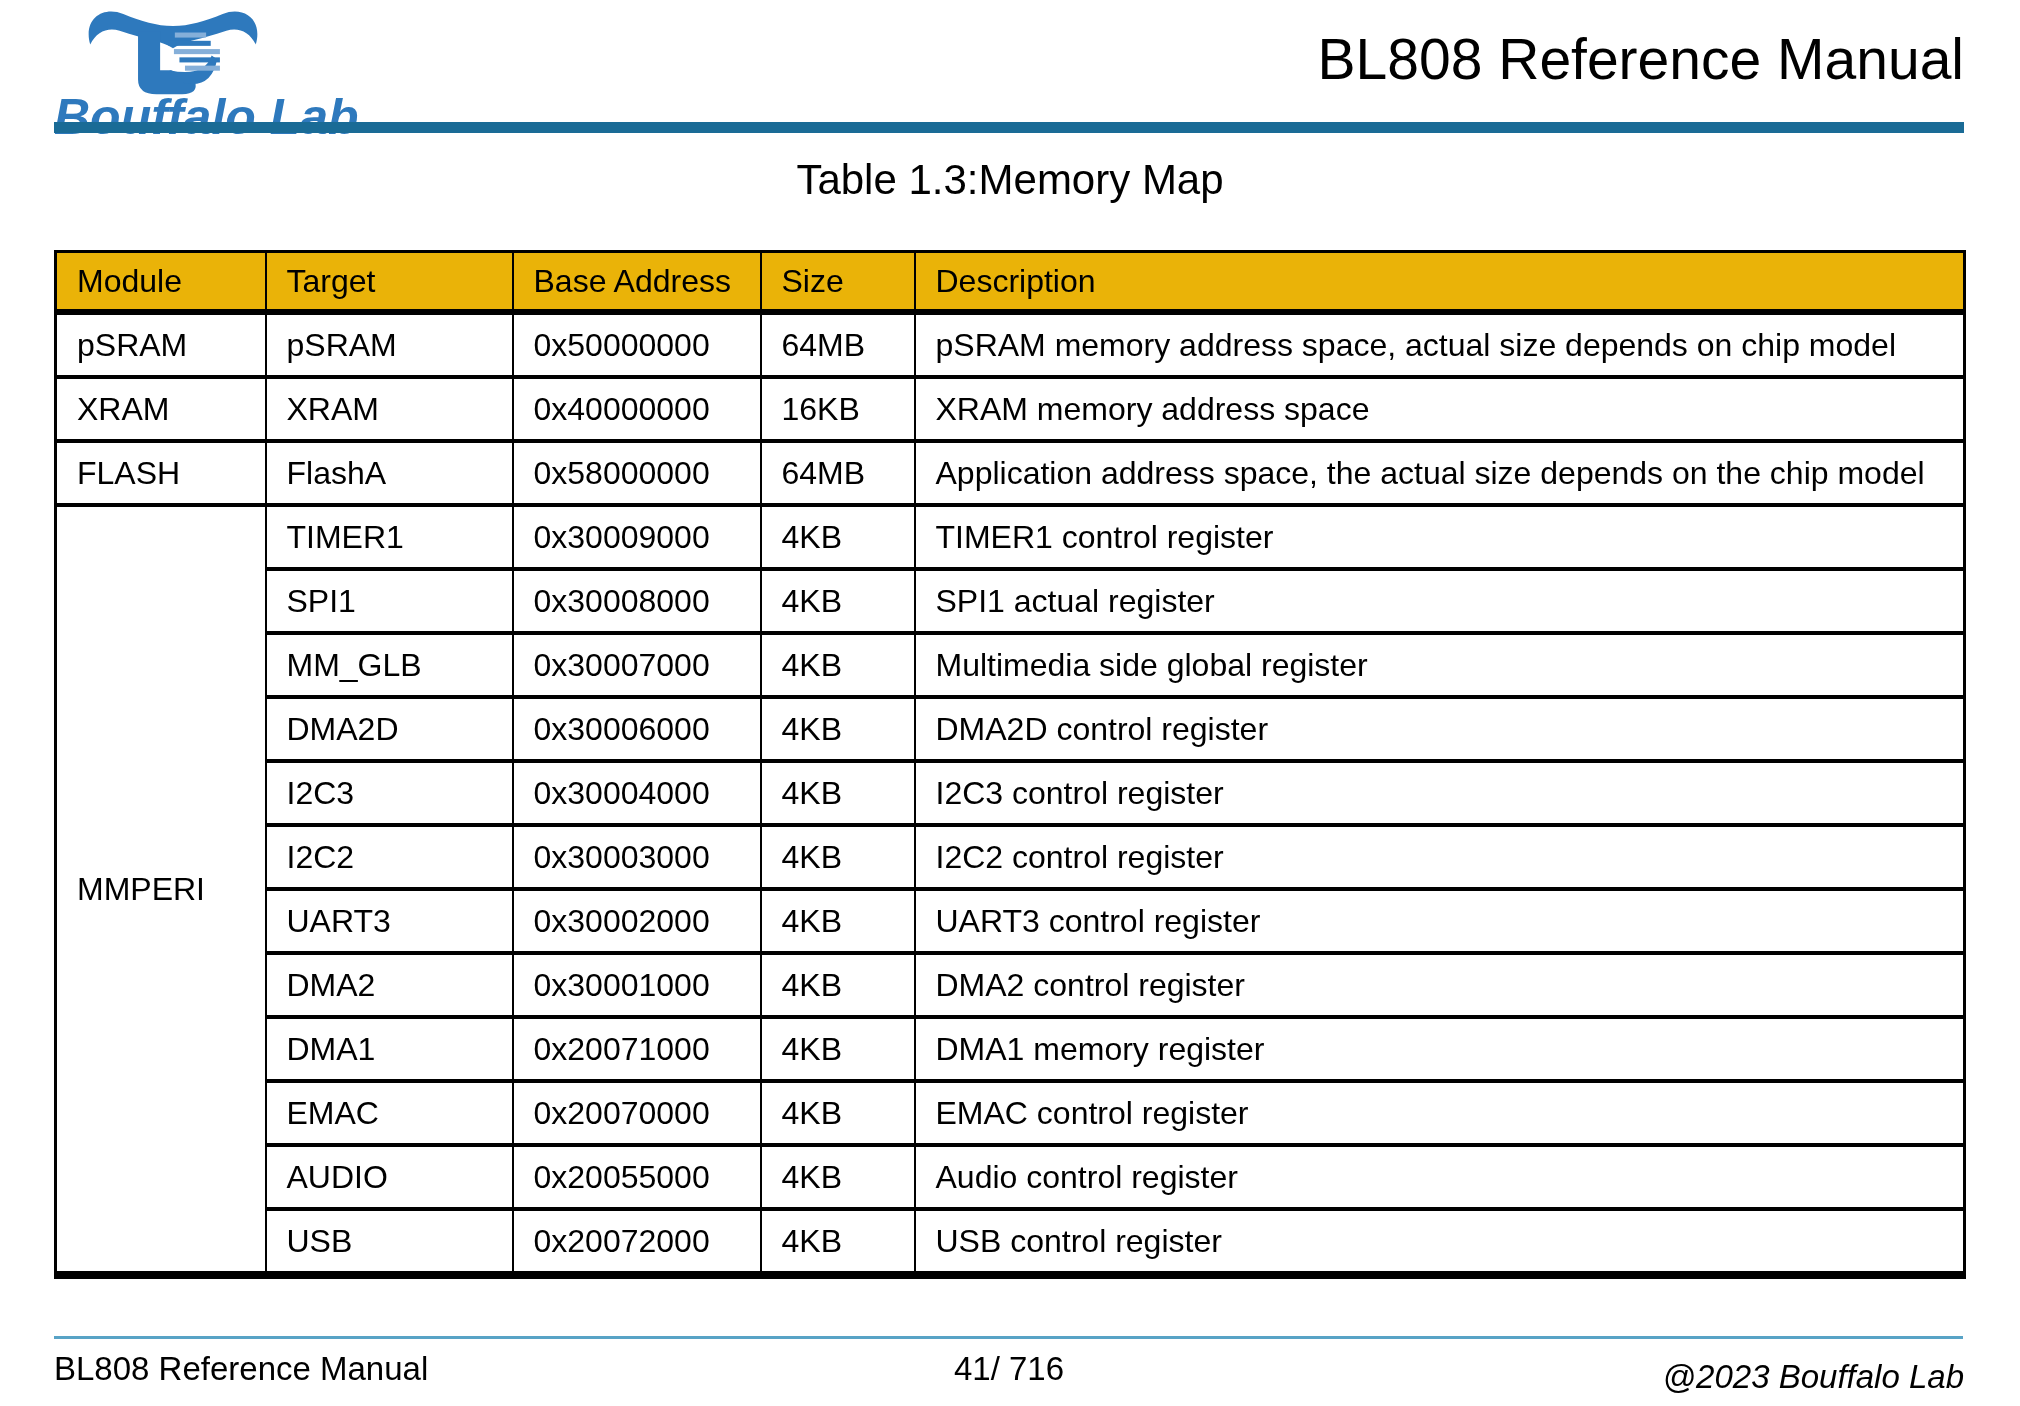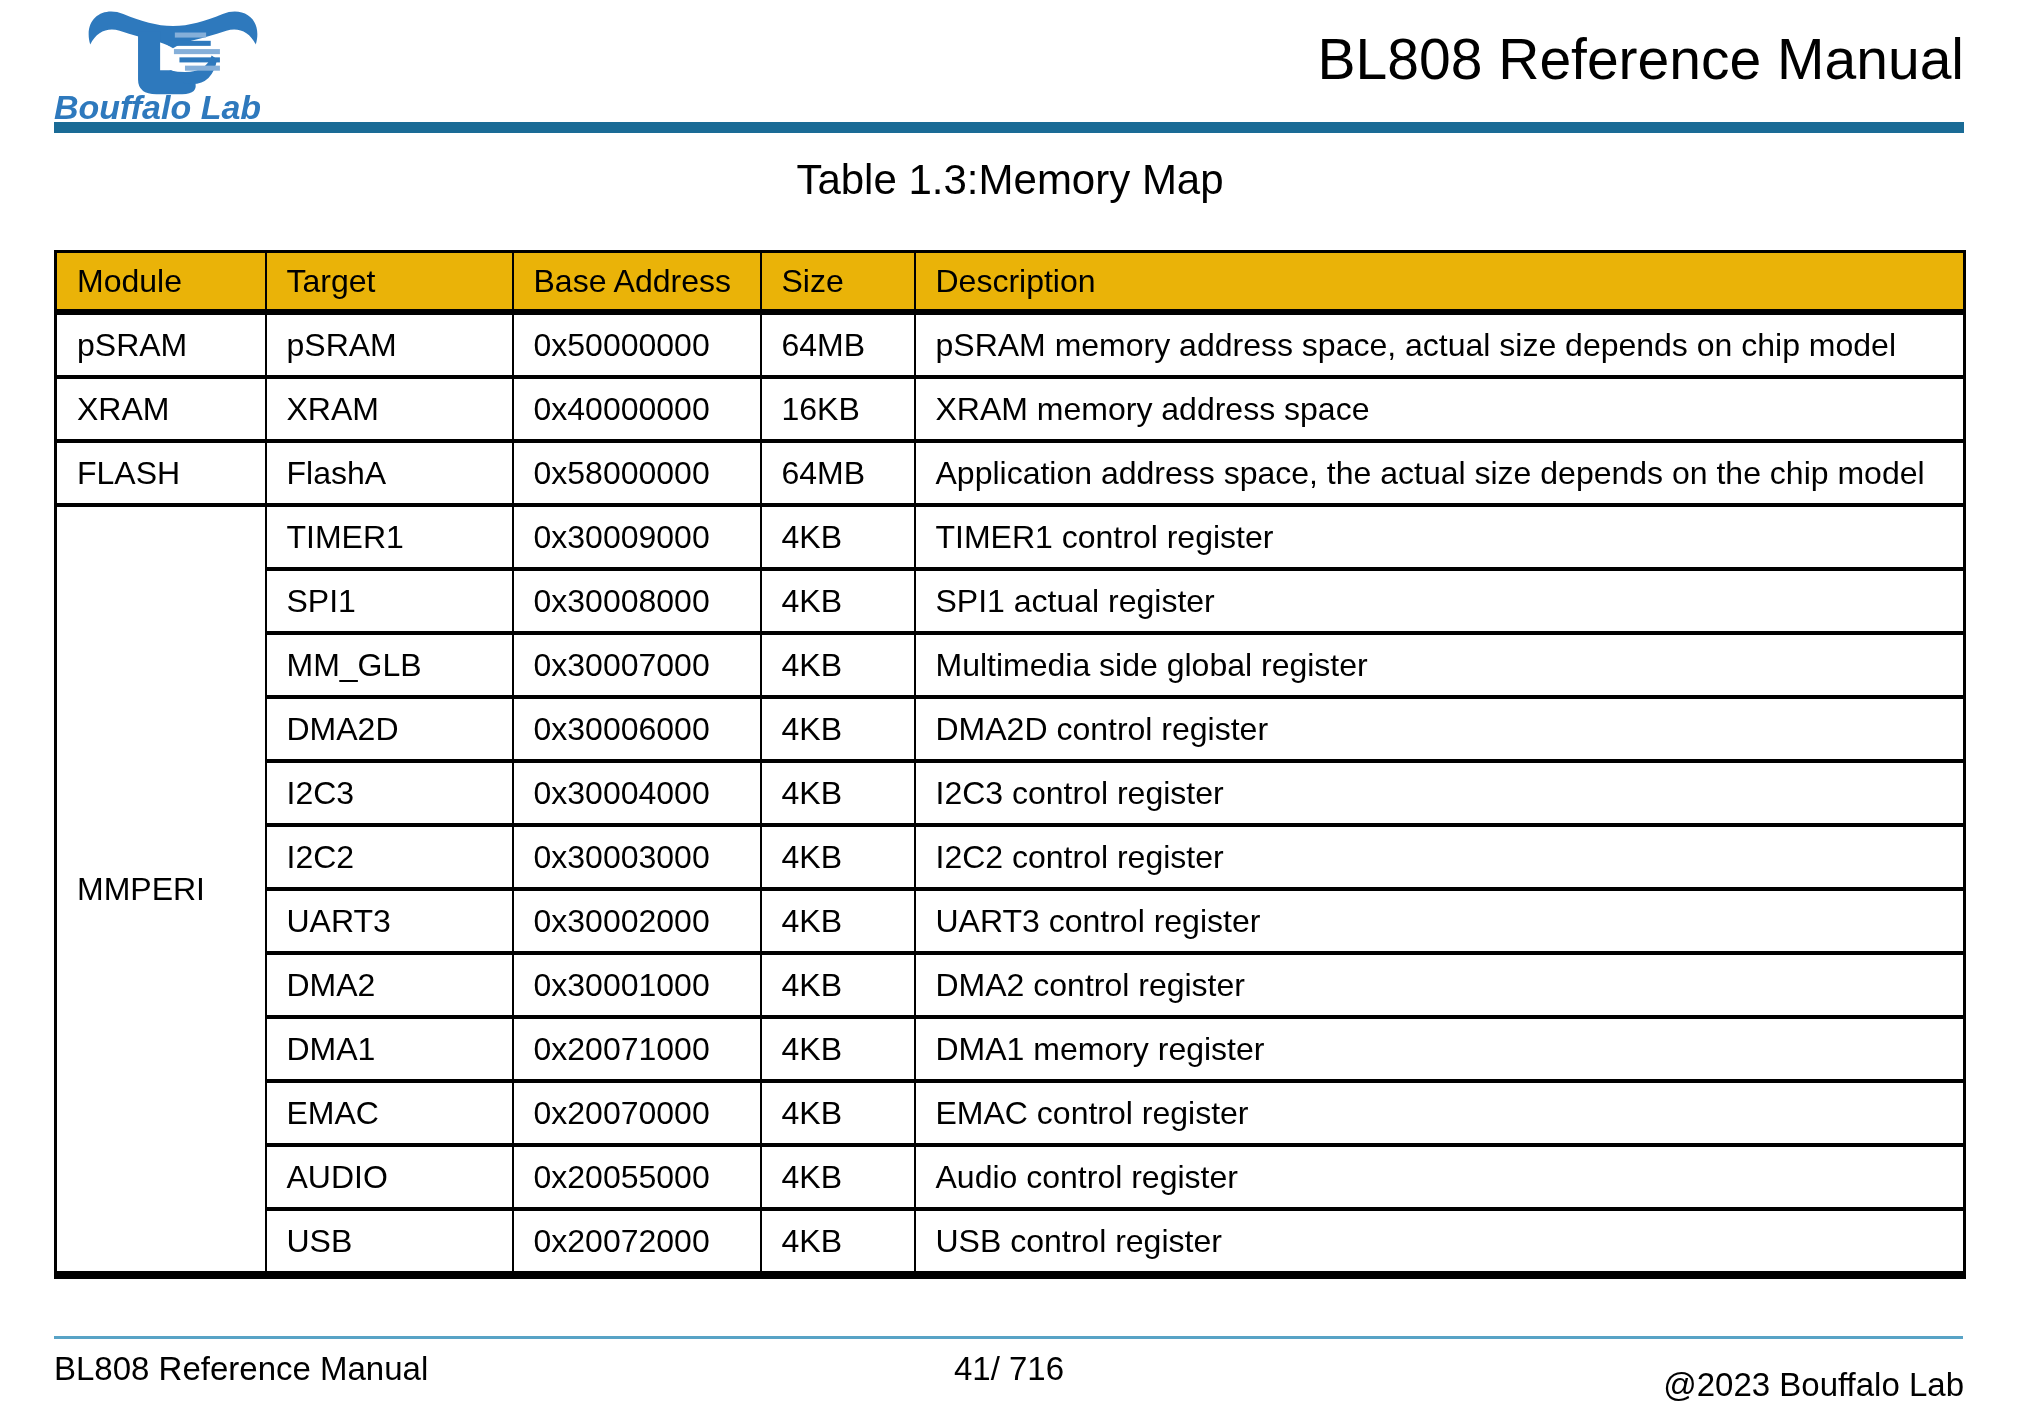--- a/index.html
+++ b/index.html
@@ -6,21 +6,21 @@
   .page {
     position:relative; width:2020px; height:1406px; background:#ffffff;
     font-family:"Liberation Sans", sans-serif; color:#000; overflow:hidden;
   }
 
   
   .logo { position:absolute; left:52px; top:2px; width:240px; height:120px; }
   .logo svg { position:absolute; left:28px; top:2px; }
   .logo-text {
     position:absolute; left:2px; top:86px; width:236px;
-    font-size:34px; font-weight:bold; font-style:italic; color:#2e79bd;
+    font-size:50px; font-weight:bold; font-style:italic; color:#2e79bd;
     letter-spacing:0px; white-space:nowrap;
   }
   .doc-title {
     position:absolute; top:26px; right:56px;
     font-size:57px; color:#000; white-space:nowrap;
   }
   .header-rule {
     position:absolute; left:54px; top:122px; width:1910px; height:11px;
     background:#1a6b96;
   }
@@ -68,21 +68,21 @@
   .footer-rule {
     position:absolute; left:54px; top:1336px; width:1909px; height:3px;
     background:#58a3c6;
   }
   .footer {
     position:absolute; left:54px; top:1350px; width:1910px; height:46px;
     font-size:33px;
   }
   .footer .f-left   { position:absolute; left:0; top:0; }
   .footer .f-center { position:absolute; left:50%; top:0; transform:translateX(-50%); }
-  .footer .f-right  { position:absolute; right:0; top:16px; }
+  .footer .f-right  { position:absolute; right:0; top:8px;font-style:italic; }
 </style>
 </head>
 <body>
 
 <div class="page">
 
   <div class="logo">
     <svg width="186" height="92" viewBox="0 0 200 100">
       <path fill="#2e79bd" d="M10,44 C2,16 24,2 46,11 C66,19 82,24 100,24
                C118,24 134,19 154,11 C176,2 198,16 190,44

